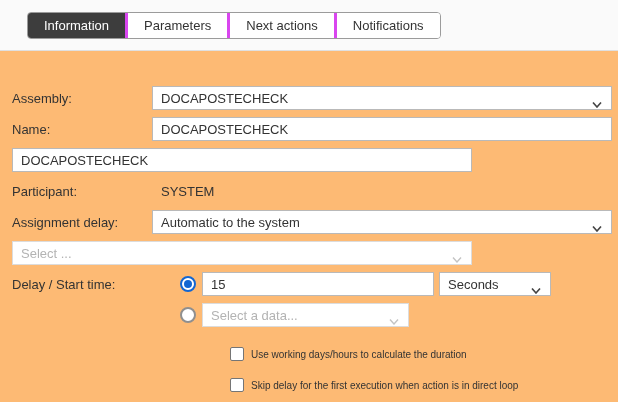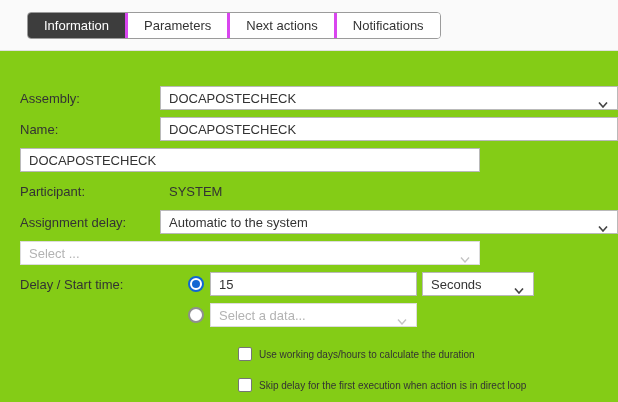--- a/index.html
+++ b/index.html
@@ -3,21 +3,21 @@
 <meta charset="utf-8">
 <style>
   html,body { margin:0; padding:0; }
   body {
     font-family: "Liberation Sans", sans-serif;
     background:#fff;
   }
   .page {
     position:relative;
     width:618px; height:402px;
-    background:#84cc16;
+    background:#fdba74;
     overflow:hidden;
   }
   
   .topbar {
     box-sizing:border-box;
     height:51px;
     background:#fafafa;
     border-bottom:1px solid #e0e0e0;
   }
   .tabgroup {
@@ -41,21 +41,21 @@
     border-left:3px solid #d946ef;
     cursor:pointer;
     white-space:nowrap;
   }
   .tab:first-child { border-left:none; }
   .tab.active {
     background:#3d3d3d;
     color:#ffffff;
   }
   
-  .form { padding-left:20px; padding-top:35px; }
+  .form { padding-left:12px; padding-top:35px; }
   .row {
     display:flex;
     align-items:center;
     height:24px;
     margin-bottom:7px;
   }
   .row-label {
     width:140px; flex-shrink:0;
     font-size:13px; color:#333;
   }
@@ -99,21 +99,21 @@
   }
   .radio.selected { border-color:#1266d2; }
   .radio.selected::after {
     content:"";
     position:absolute;
     left:2px; top:2px;
     width:8px; height:8px;
     border-radius:50%;
     background:#1266d2;
   }
-  .delay-input { width:207px; margin-right:5px; }
+  .delay-input { width:232px; margin-right:5px; }
   .delay-unit { width:112px; }
   .delay-data { width:207px; margin-right:5px; }
   
   .check-row {
     display:flex; align-items:center;
     height:24px;
     margin-left:218px;
     margin-bottom:7px;
   }
   .check-row.first { margin-top:15px; }

